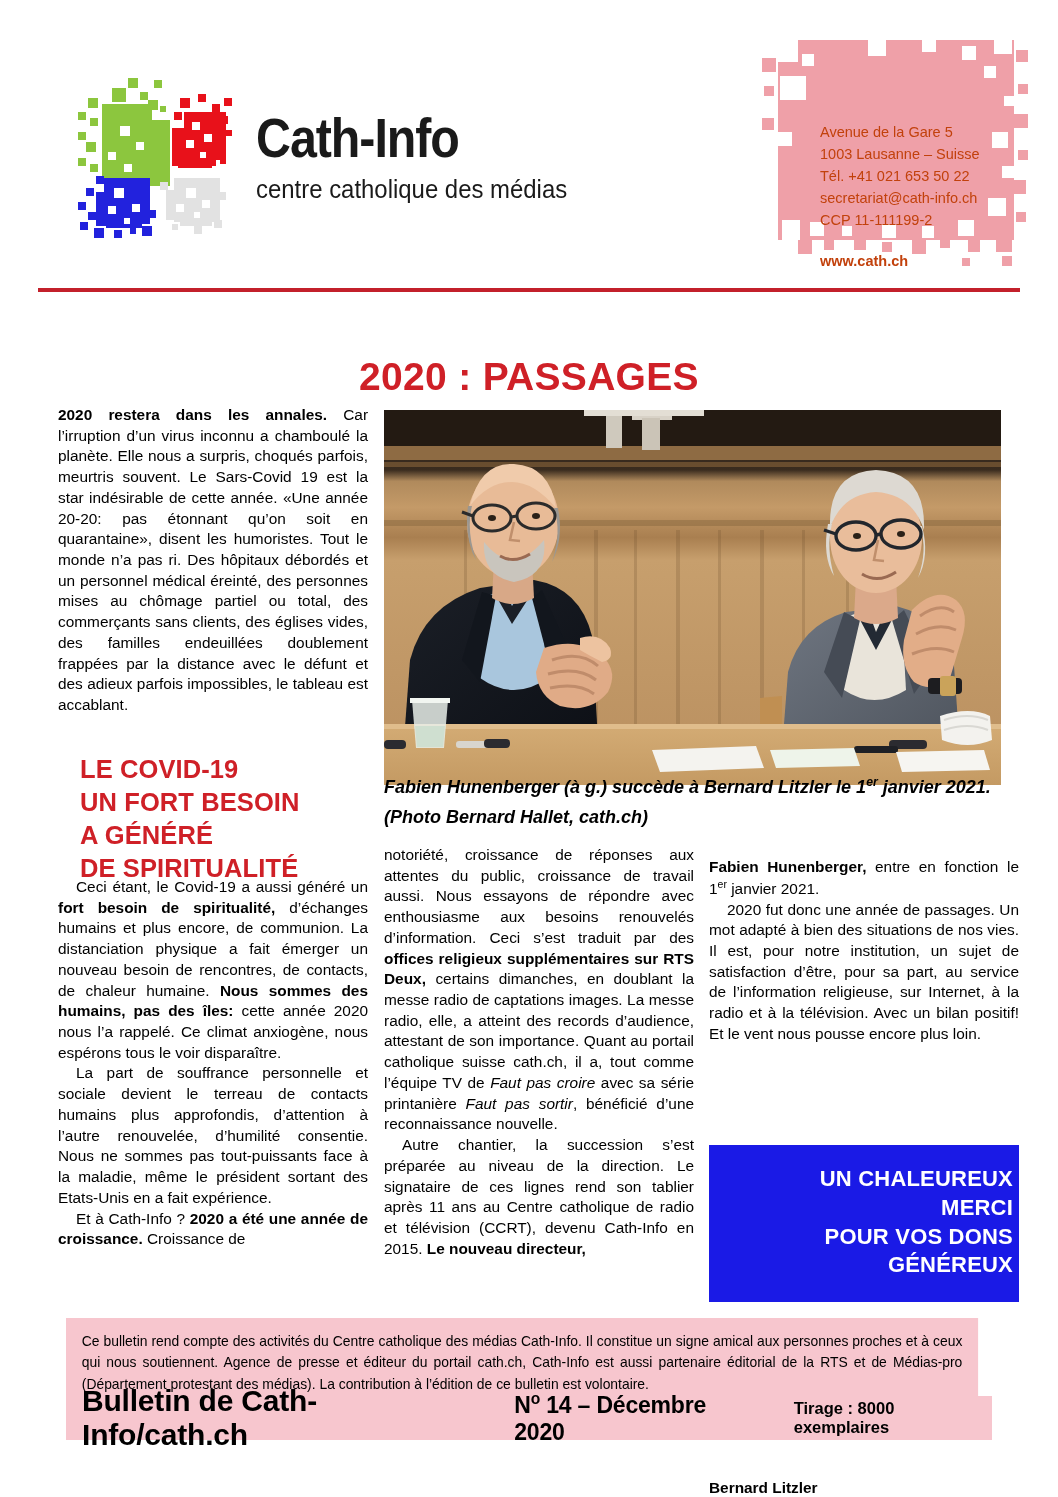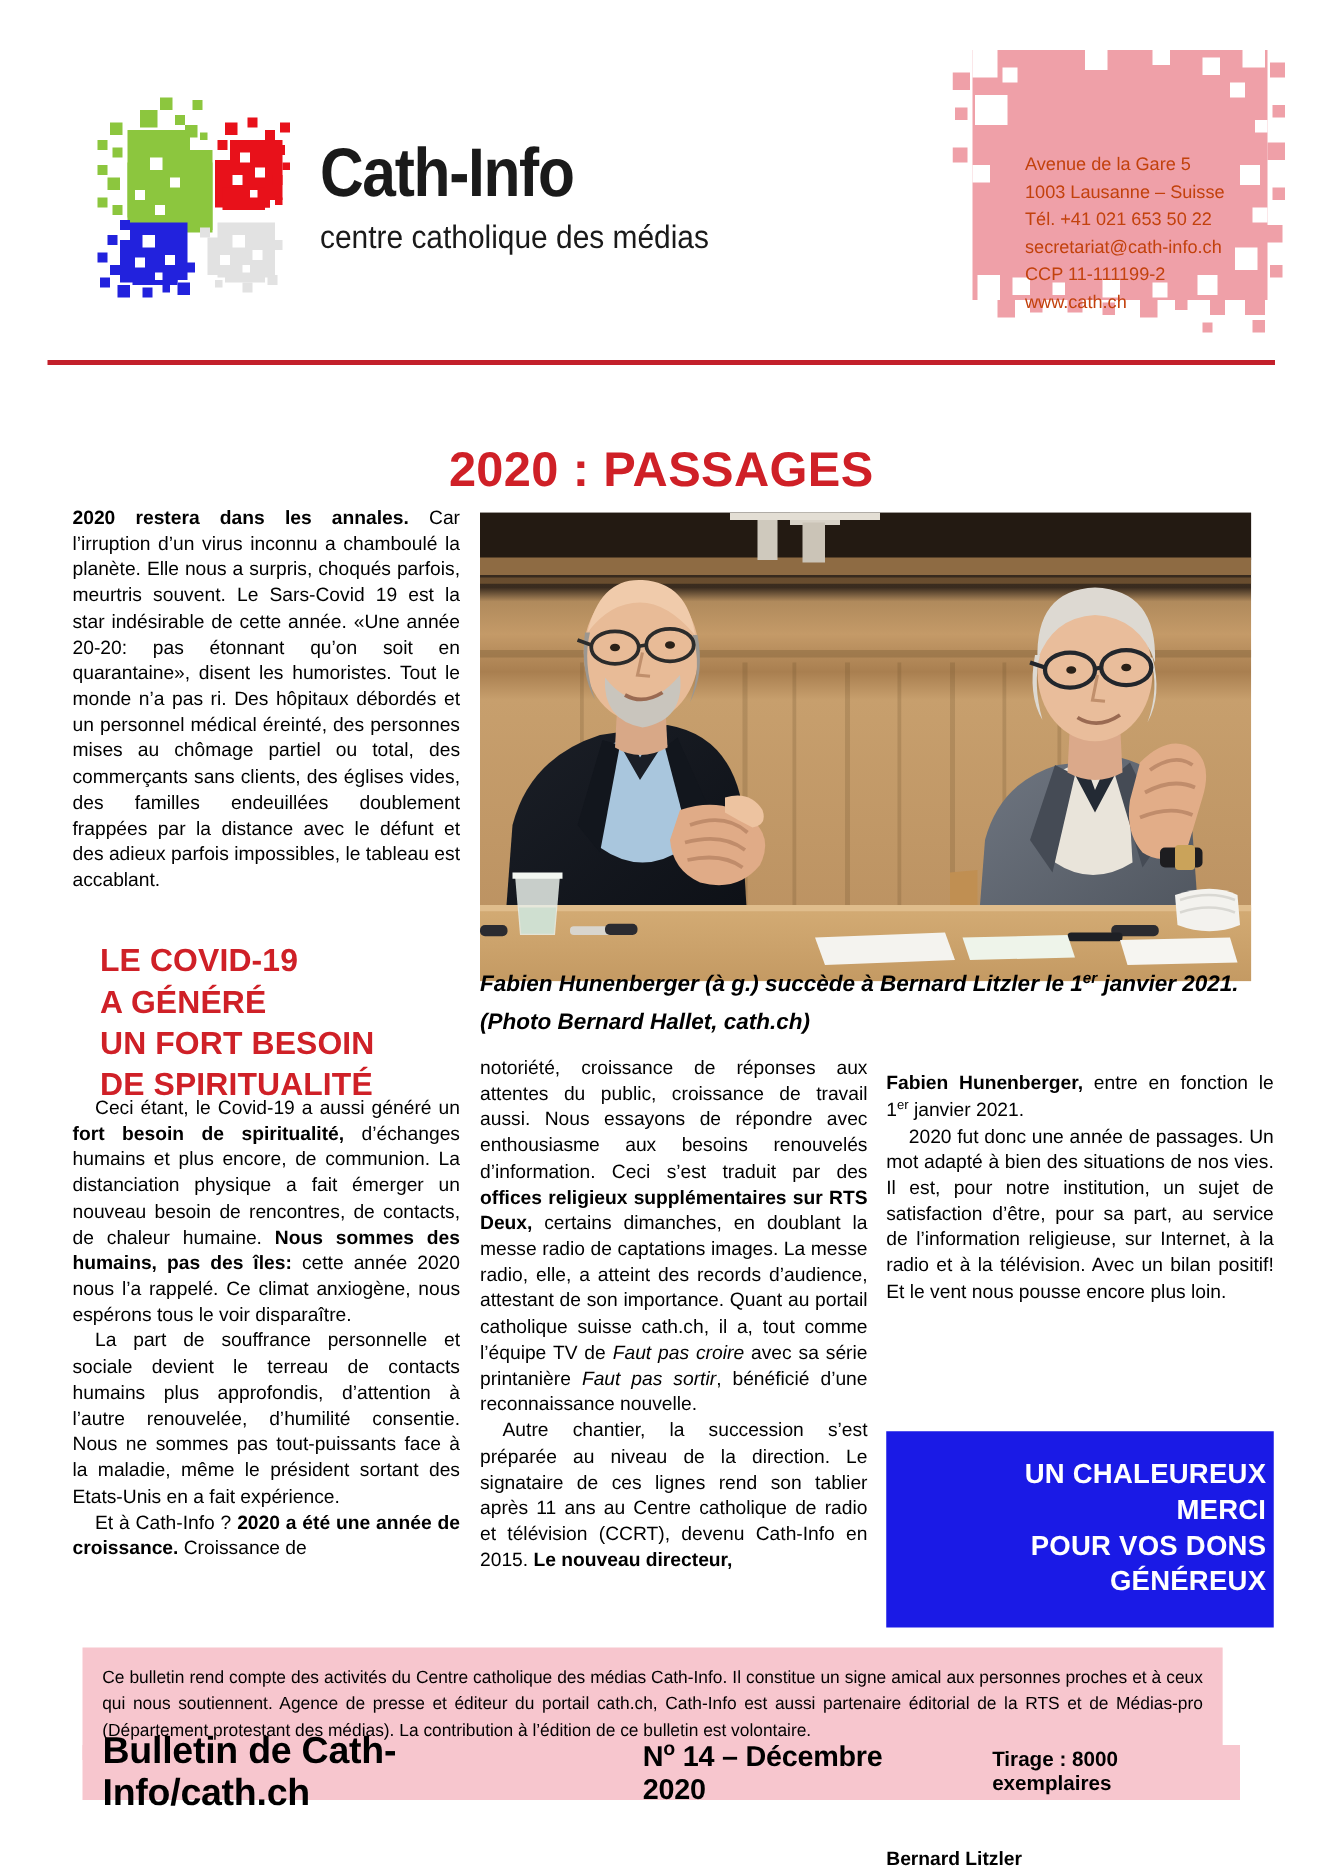--- a/index.html
+++ b/index.html
@@ -65,21 +65,21 @@
   .addr-block svg { position: absolute; left: 0; top: 0; }
   .addr-text {
     position: absolute;
     left: 58px;
     top: 81px;
     font-size: 14.5px;
     line-height: 1.52;
     color: #c2410c;
     white-space: nowrap;
   }
-  .addr-text .bold { font-weight: normal; }
+  .addr-text .bold { font-weight: bold; margin-top: 19px; }
 
   .rule-red {
     position: absolute;
     left: 38px;
     right: 38px;
     top: 288px;
     height: 4px;
     background: #c3202b;
   }
 
@@ -558,22 +558,22 @@
     </svg>
   </div>
 
   <div class="caption">
     <div>Fabien Hunenberger (à g.) succède à Bernard Litzler le 1<sup>er</sup> janvier 2021.</div>
     <div>(Photo Bernard Hallet, cath.ch)</div>
   </div>
 
   <div class="pullquote">
     <div>LE COVID-19</div>
+    <div>UN FORT BESOIN</div>
     <div>A GÉNÉRÉ</div>
-    <div>UN FORT BESOIN</div>
     <div>DE SPIRITUALITÉ</div>
   </div>
 
   <div class="col col-1">
     <p><span>Ceci étant, le Covid-19 a aussi généré un </span><b>fort besoin de spiritualité,</b><span> d’échanges humains et plus encore, de communion. La distanciation physique a fait émerger un nouveau besoin de rencontres, de contacts, de chaleur humaine. </span><b>Nous sommes des humains, pas des îles:</b><span> cette année 2020 nous l’a rappelé. Ce climat anxiogène, nous espérons tous le voir disparaître.</span></p>
     <p>La part de souffrance personnelle et sociale devient le terreau de contacts humains plus approfondis, d’attention à l’autre renouvelée, d’humilité consentie. Nous ne sommes pas tout-puissants face à la maladie, même le président sortant des Etats-Unis en a fait expérience.</p>
     <p><span>Et à Cath-Info ? </span><b>2020 a été une année de croissance.</b><span> Croissance de</span></p>
   </div>
 
   <div class="col col-2">

